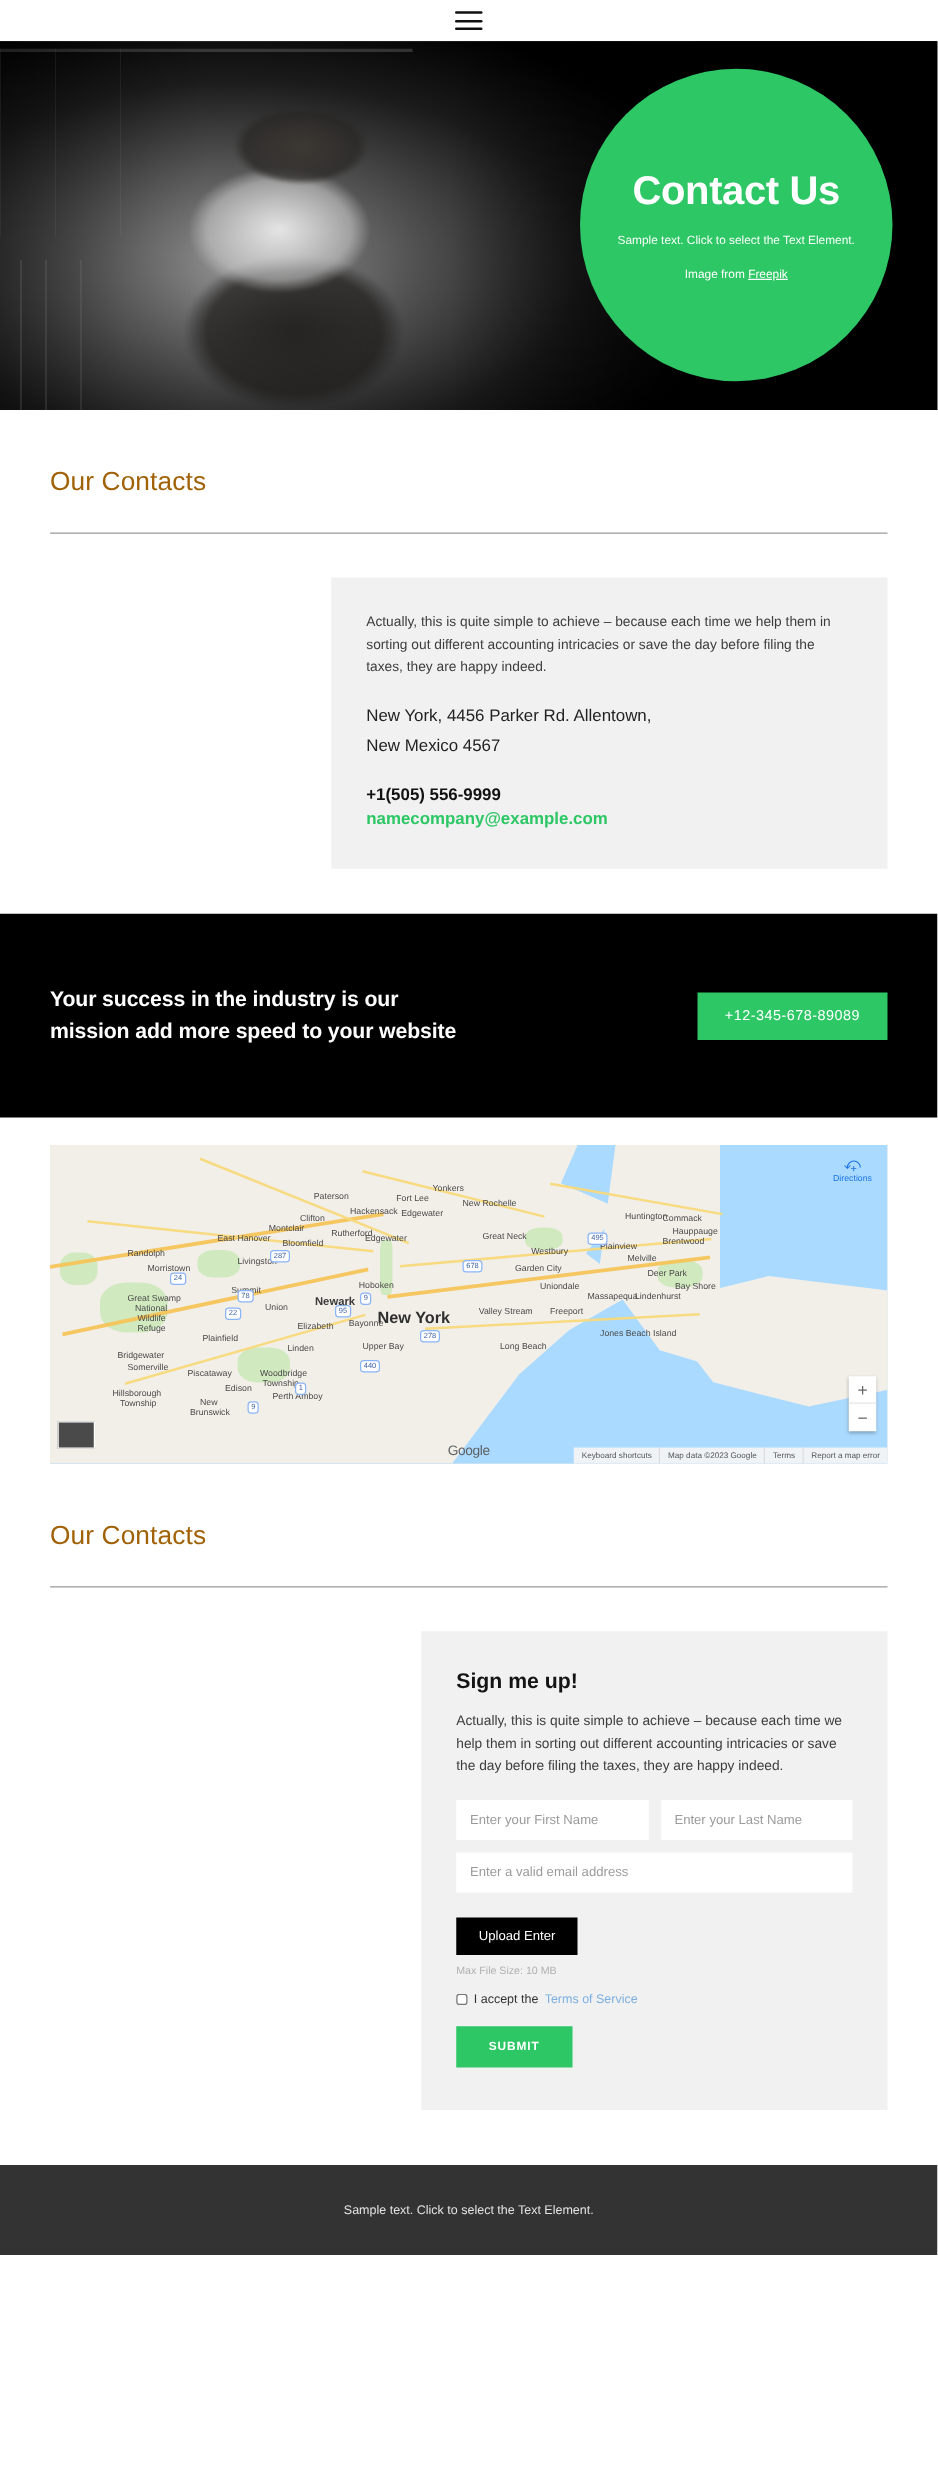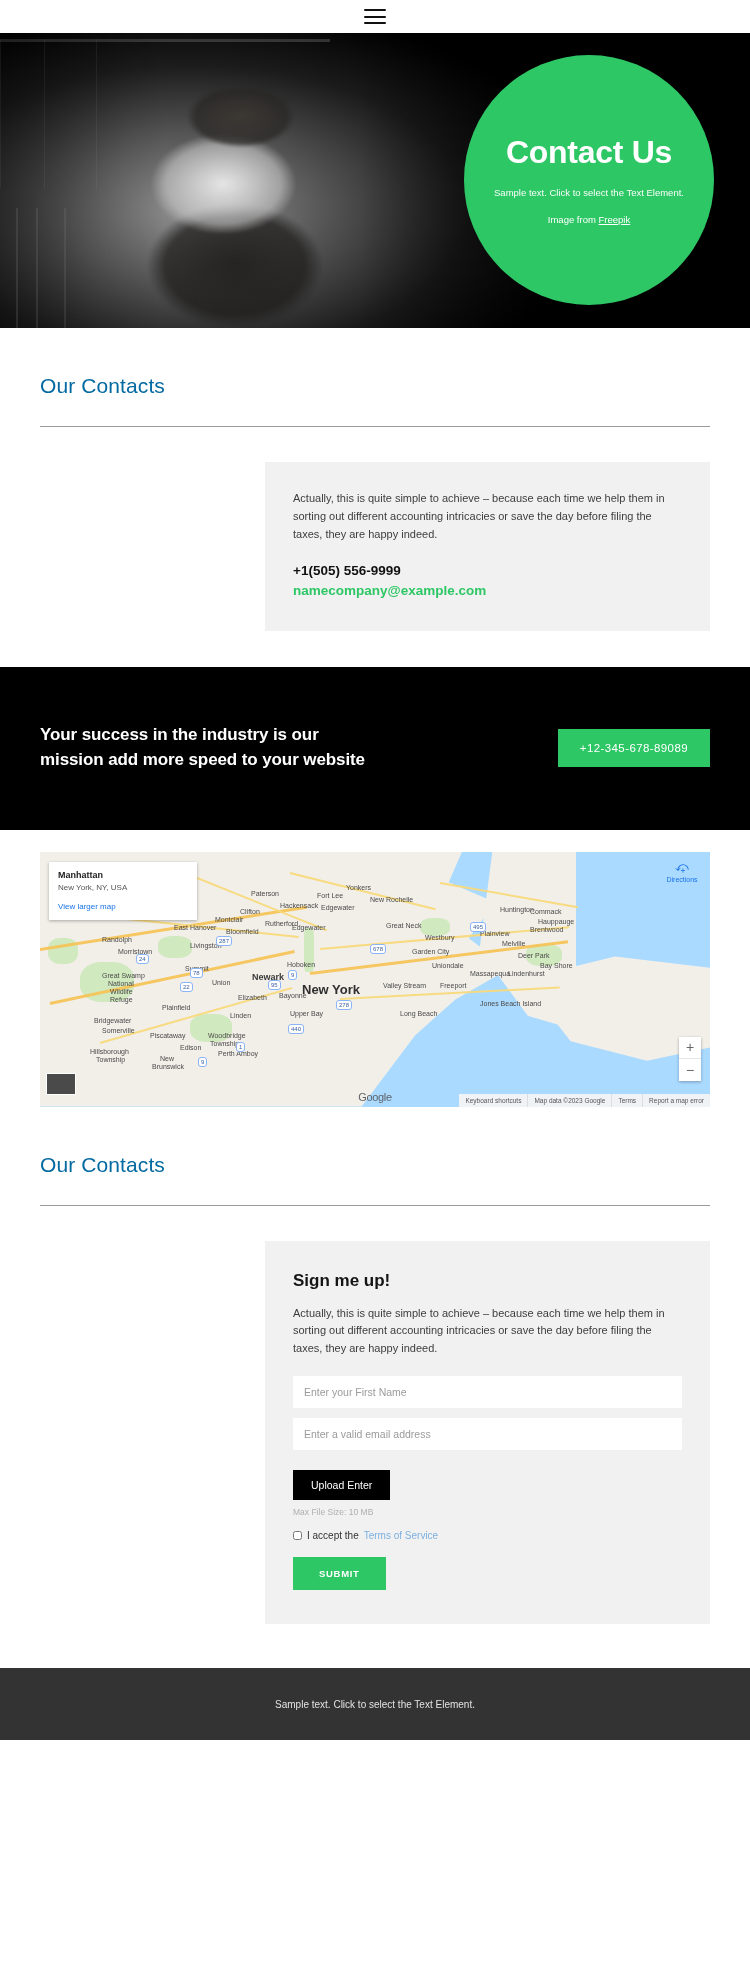--- a/index.html
+++ b/index.html
@@ -127,21 +127,21 @@
     text-decoration: underline;
   }
 
   
   .section-head {
     padding: 46px 0 0 40px;
   }
   .section-head h2 {
     font-size: 21px;
     font-weight: 400;
-    color: #0369a1;
+    color: #a16207;
     letter-spacing: .1px;
   }
   .rule {
     margin: 28px 40px 0 40px;
     border-bottom: 1px solid #9a9a9a;
   }
 
   
   .contact-wrap {
     padding: 35px 40px 0 40px;
@@ -328,21 +328,21 @@
     border: 1px solid #fff;
   }
 
   
   .form-wrap {
     padding: 35px 40px 0 40px;
     display: flex;
     justify-content: flex-end;
   }
   .form-card {
-    width: 445px;
+    width: 373px;
     background: #f1f1f1;
     padding: 30px 28px 34px 28px;
   }
   .form-card h3 {
     font-size: 17px;
     font-weight: 700;
     color: #141414;
     margin-bottom: 14px;
   }
   .form-row {
@@ -438,20 +438,24 @@
 </div>
 
 <div class="section-head">
   <h2>Our Contacts</h2>
 </div>
 <div class="rule"></div>
 
 <div class="contact-wrap">
   <div class="contact-card">
     <p class="lead">Actually, this is quite simple to achieve – because each time we help them in sorting out different accounting intricacies or save the day before filing the taxes, they are happy indeed.</p>
+    <p class="addr">
+      <span>New York, 4456 Parker Rd. Allentown,</span><br>
+      <span>New Mexico 4567</span>
+    </p>
     <div class="phone">+1(505) 556-9999</div>
     <a class="email" href="#">namecompany@example.com</a>
   </div>
 </div>
 
 <div class="cta">
   <div class="cta-text">Your success in the industry is our mission add more speed to your website</div>
   <button class="cta-btn">+12-345-678-89089</button>
 </div>
 
@@ -473,25 +477,20 @@
   <div class="map-road major" style="left:10px;top:150px;width:250px;transform:rotate(-12deg);"></div>
   <div class="map-road" style="left:30px;top:60px;width:230px;transform:rotate(6deg);"></div>
   <div class="map-road" style="left:60px;top:190px;width:200px;transform:rotate(-16deg);"></div>
   <div class="map-road major" style="left:270px;top:120px;width:260px;transform:rotate(-7deg);"></div>
   <div class="map-road" style="left:280px;top:96px;width:250px;transform:rotate(-5deg);"></div>
   <div class="map-road" style="left:300px;top:146px;width:220px;transform:rotate(-3deg);"></div>
   <div class="map-road" style="left:120px;top:10px;width:180px;transform:rotate(22deg);"></div>
   <div class="map-road" style="left:250px;top:20px;width:150px;transform:rotate(14deg);"></div>
   <div class="map-road" style="left:400px;top:30px;width:140px;transform:rotate(10deg);"></div>
 
-  <div class="map-card">
-    <h4>Manhattan</h4>
-    <div class="sub">New York, NY, USA</div>
-    <a class="larger" href="#">View larger map</a>
-  </div>
 
   <div class="map-dir">
     <div class="gly">⤽</div>
     <div class="lbl">Directions</div>
   </div>
 
   <div class="map-zoom">
     <div>+</div>
     <div>−</div>
   </div>
@@ -582,20 +581,21 @@
 </div>
 <div class="rule"></div>
 
 <div class="form-wrap">
   <div class="form-card">
     <h3>Sign me up!</h3>
     <p class="lead">Actually, this is quite simple to achieve – because each time we help them in sorting out different accounting intricacies or save the day before filing the taxes, they are happy indeed.</p>
 
     <div class="form-row">
       <input class="fld" type="text" placeholder="Enter your First Name" style="">
+      <input class="fld" type="text" placeholder="Enter your Last Name" style="">
     </div>
     <div class="form-row">
       <input class="fld" type="email" placeholder="Enter a valid email address" style="">
     </div>
 
     <button class="upload-btn">Upload Enter</button>
     <div class="maxsize">Max File Size: 10 MB</div>
 
     <label class="accept">
       <input type="checkbox" style="">

